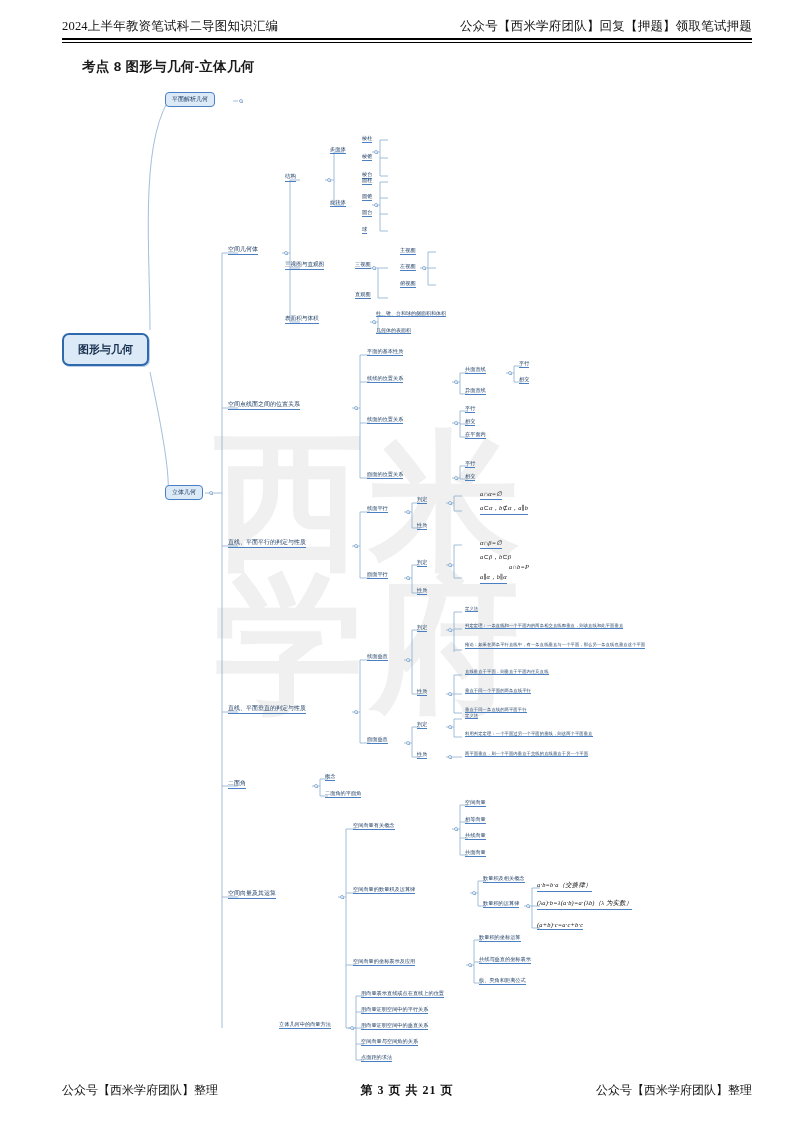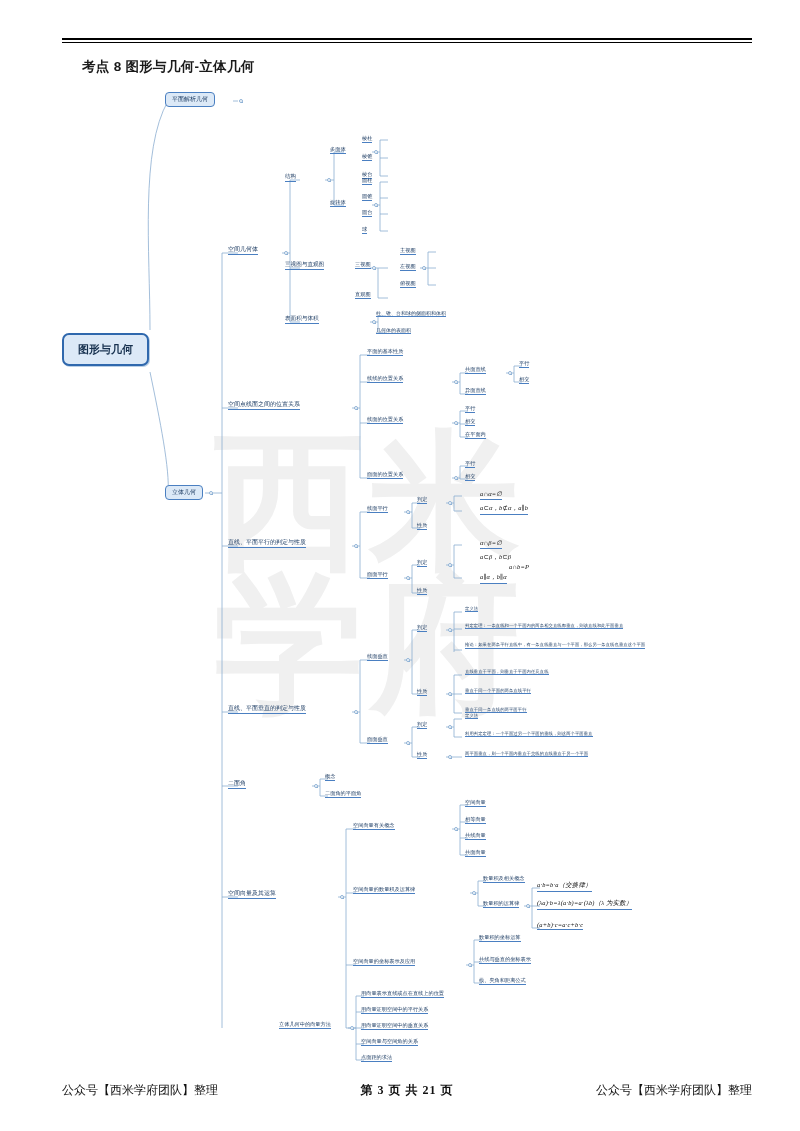--- a/index.html
+++ b/index.html
@@ -102,20 +102,22 @@
     content:""; position:absolute; left:1px; top:1.5px; width:2px; height:1px;
     background:#8fb2d6;
   }
 </style>
 </head>
 <body>
 
 <div class="page">
 
   <div class="hdr">
+    <span>2024上半年教资笔试科二导图知识汇编</span>
+    <span>公众号【西米学府团队】回复【押题】领取笔试押题</span>
   </div>
   <div class="hdr-rule">
     <i class="a"></i>
       <i class="b"></i>
   </div>
 
   <div class="sec-title">考点 8 图形与几何-立体几何</div>
 
   <div class="wm">西米<br>学府</div>
 

